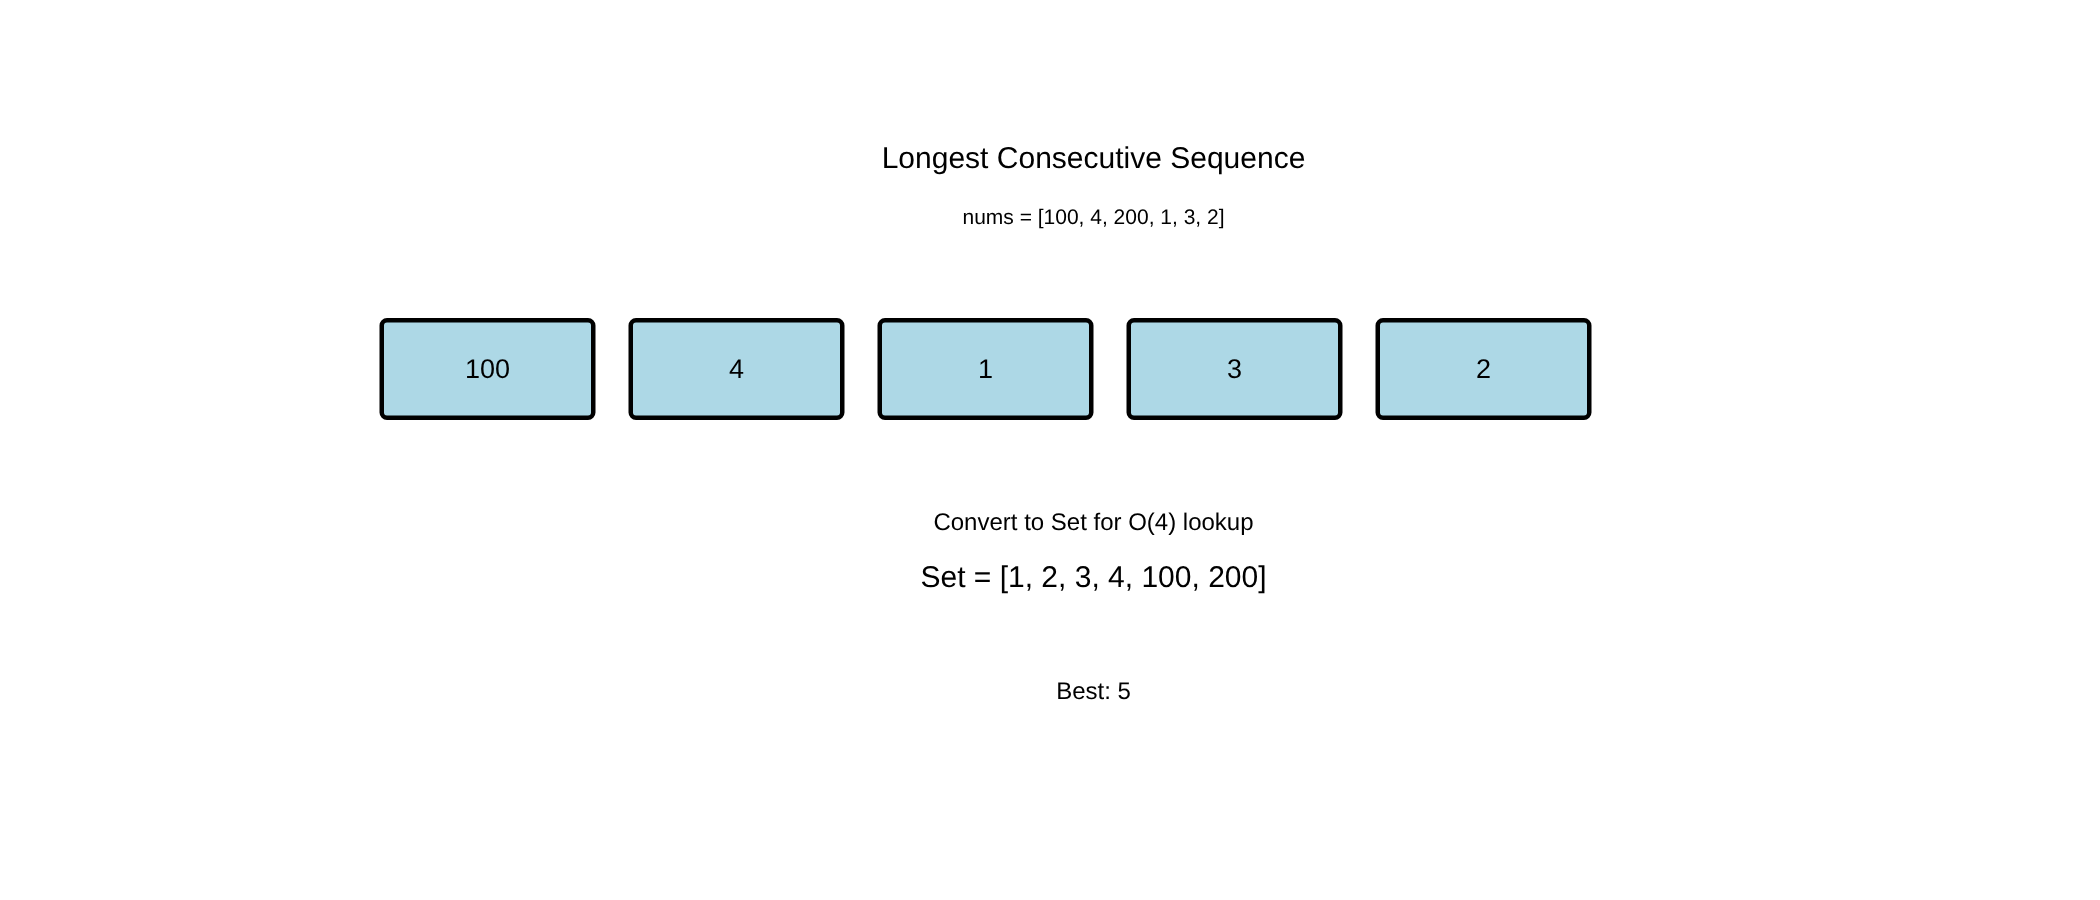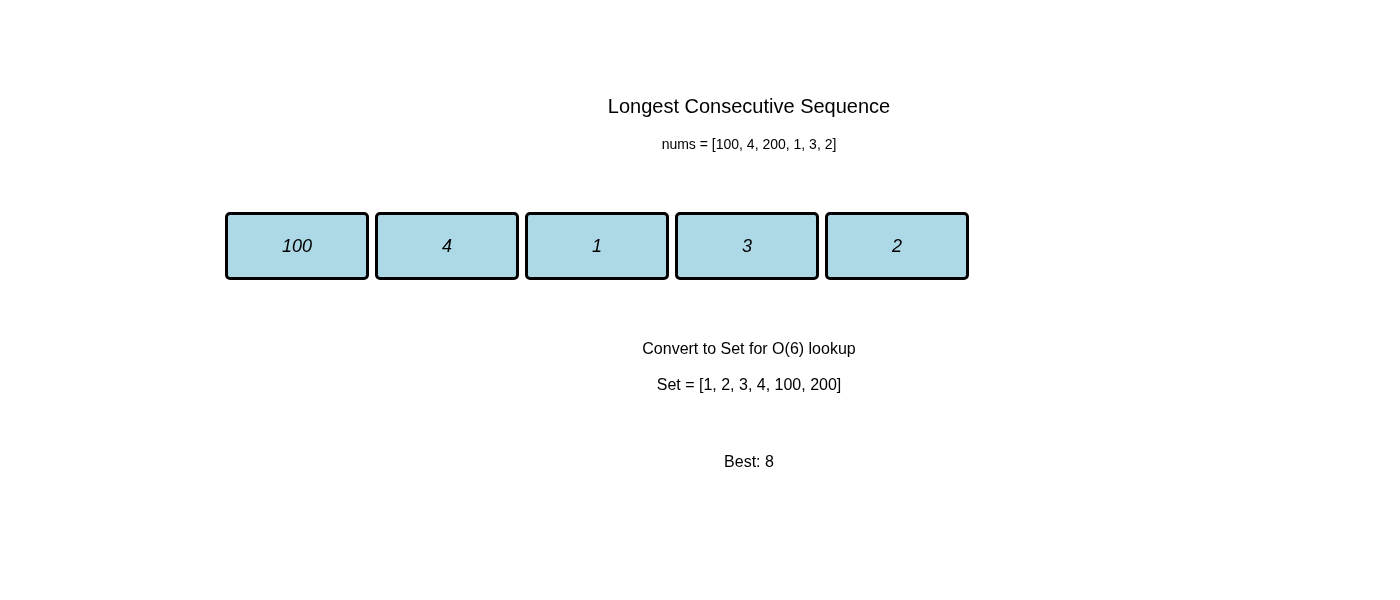--- a/index.html
+++ b/index.html
@@ -11,21 +11,21 @@
     position: relative;
     width: 1400px;
     height: 600px;
     background: var(--bg, #ffffff);
     font-family: "Liberation Sans", sans-serif;
     color: var(--text, #000000);
     overflow: hidden;
   }
   .label {
     position: absolute;
-    left: 749px;
+    left: 729px;
     transform: translateX(-50%);
     white-space: nowrap;
     text-align: left;
   }
   .title {
     top: 96px;
     font-size: 20px;
     line-height: 20px;
   }
   .nums {
@@ -33,35 +33,34 @@
     font-size: 14px;
     line-height: 16px;
   }
   .convert {
     top: 341px;
     font-size: 16px;
     line-height: 16px;
   }
   .setline {
     top: 377px;
-    font-size: 16px;
+    font-size: 20px;
     line-height: 16px;
   }
   .best {
     top: 454px;
     font-size: 16px;
     line-height: 16px;
   }
   .boxes {
     position: absolute;
-    left: 225px;
+    left: 253px;
     top: 212px;
     display: flex;
-    gap: 6px;
-    font-style: italic;
+    gap: 22px;
   }
   .box {
     box-sizing: border-box;
     width: 144px;
     height: 68px;
     background: var(--box-fill, #add8e6);
     border: 3px solid var(--box-border, #000000);
     border-radius: 5px;
     display: flex;
     align-items: center;
@@ -80,19 +79,19 @@
   <div class="label nums">nums = [100, 4, 200, 1, 3, 2]</div>
 
   <div class="boxes">
       <div class="box">100</div>
       <div class="box">4</div>
       <div class="box">1</div>
       <div class="box">3</div>
       <div class="box">2</div>
     </div>
 
-  <div class="label convert">Convert to Set for O(6) lookup</div>
+  <div class="label convert">Convert to Set for O(4) lookup</div>
 
   <div class="label setline">Set = [1, 2, 3, 4, 100, 200]</div>
 
-  <div class="label best">Best: 8</div>
+  <div class="label best">Best: 5</div>
 
 </div>
 
 </body></html>

